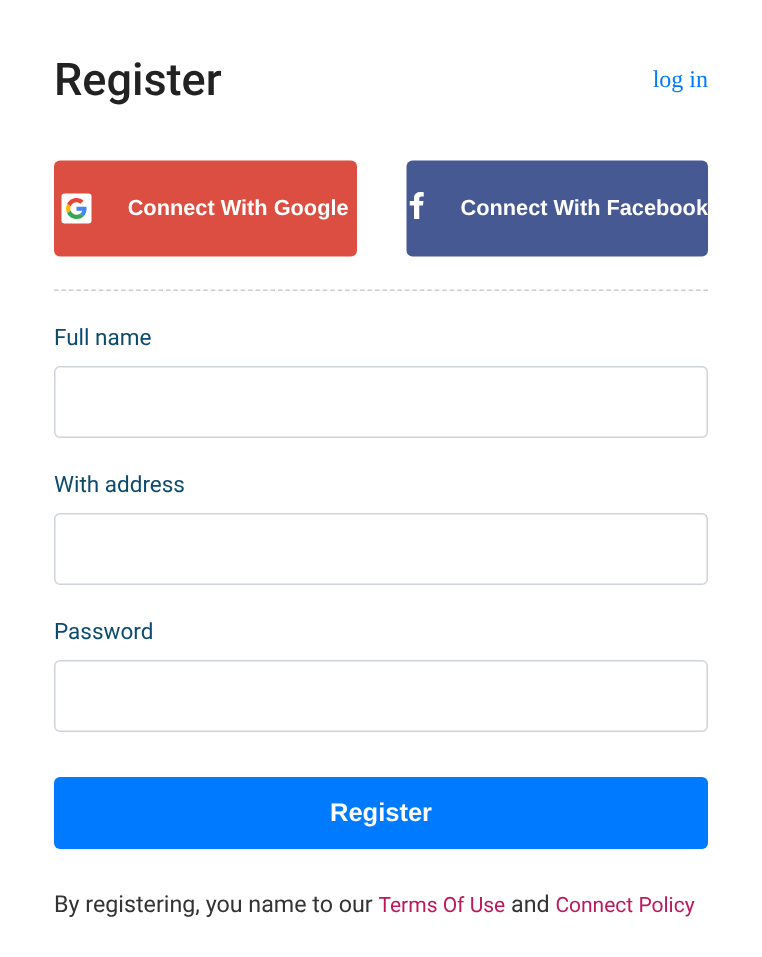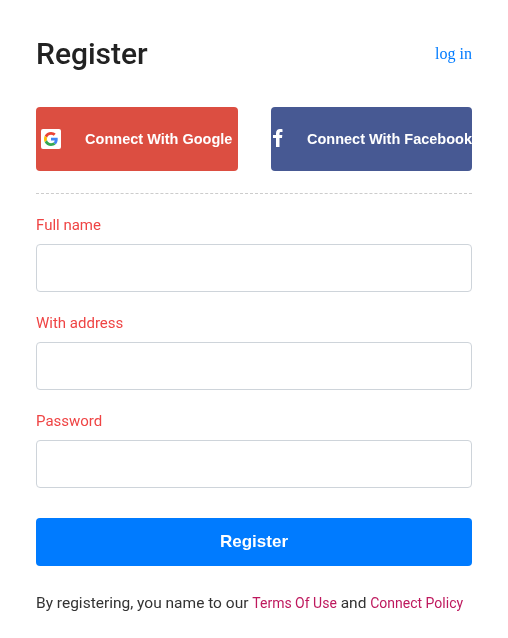--- a/index.html
+++ b/index.html
@@ -72,21 +72,21 @@
       border: none;
       border-top: 1px dashed #ccc;
       margin-bottom: 22px;
     }
     .form-group {
       margin-bottom: 22px;
     }
     .form-label {
       display: block;
       font-size: 15px;
-      color: #ef4444;
+      color: #0c4a6e;
       margin-bottom: 10px;
     }
     .form-input {
       width: 100%;
       height: 48px;
       border: 1px solid #ced4da;
       border-radius: 4px;
       padding: 0 12px;
       font-size: 16px;
       background: #fff;

